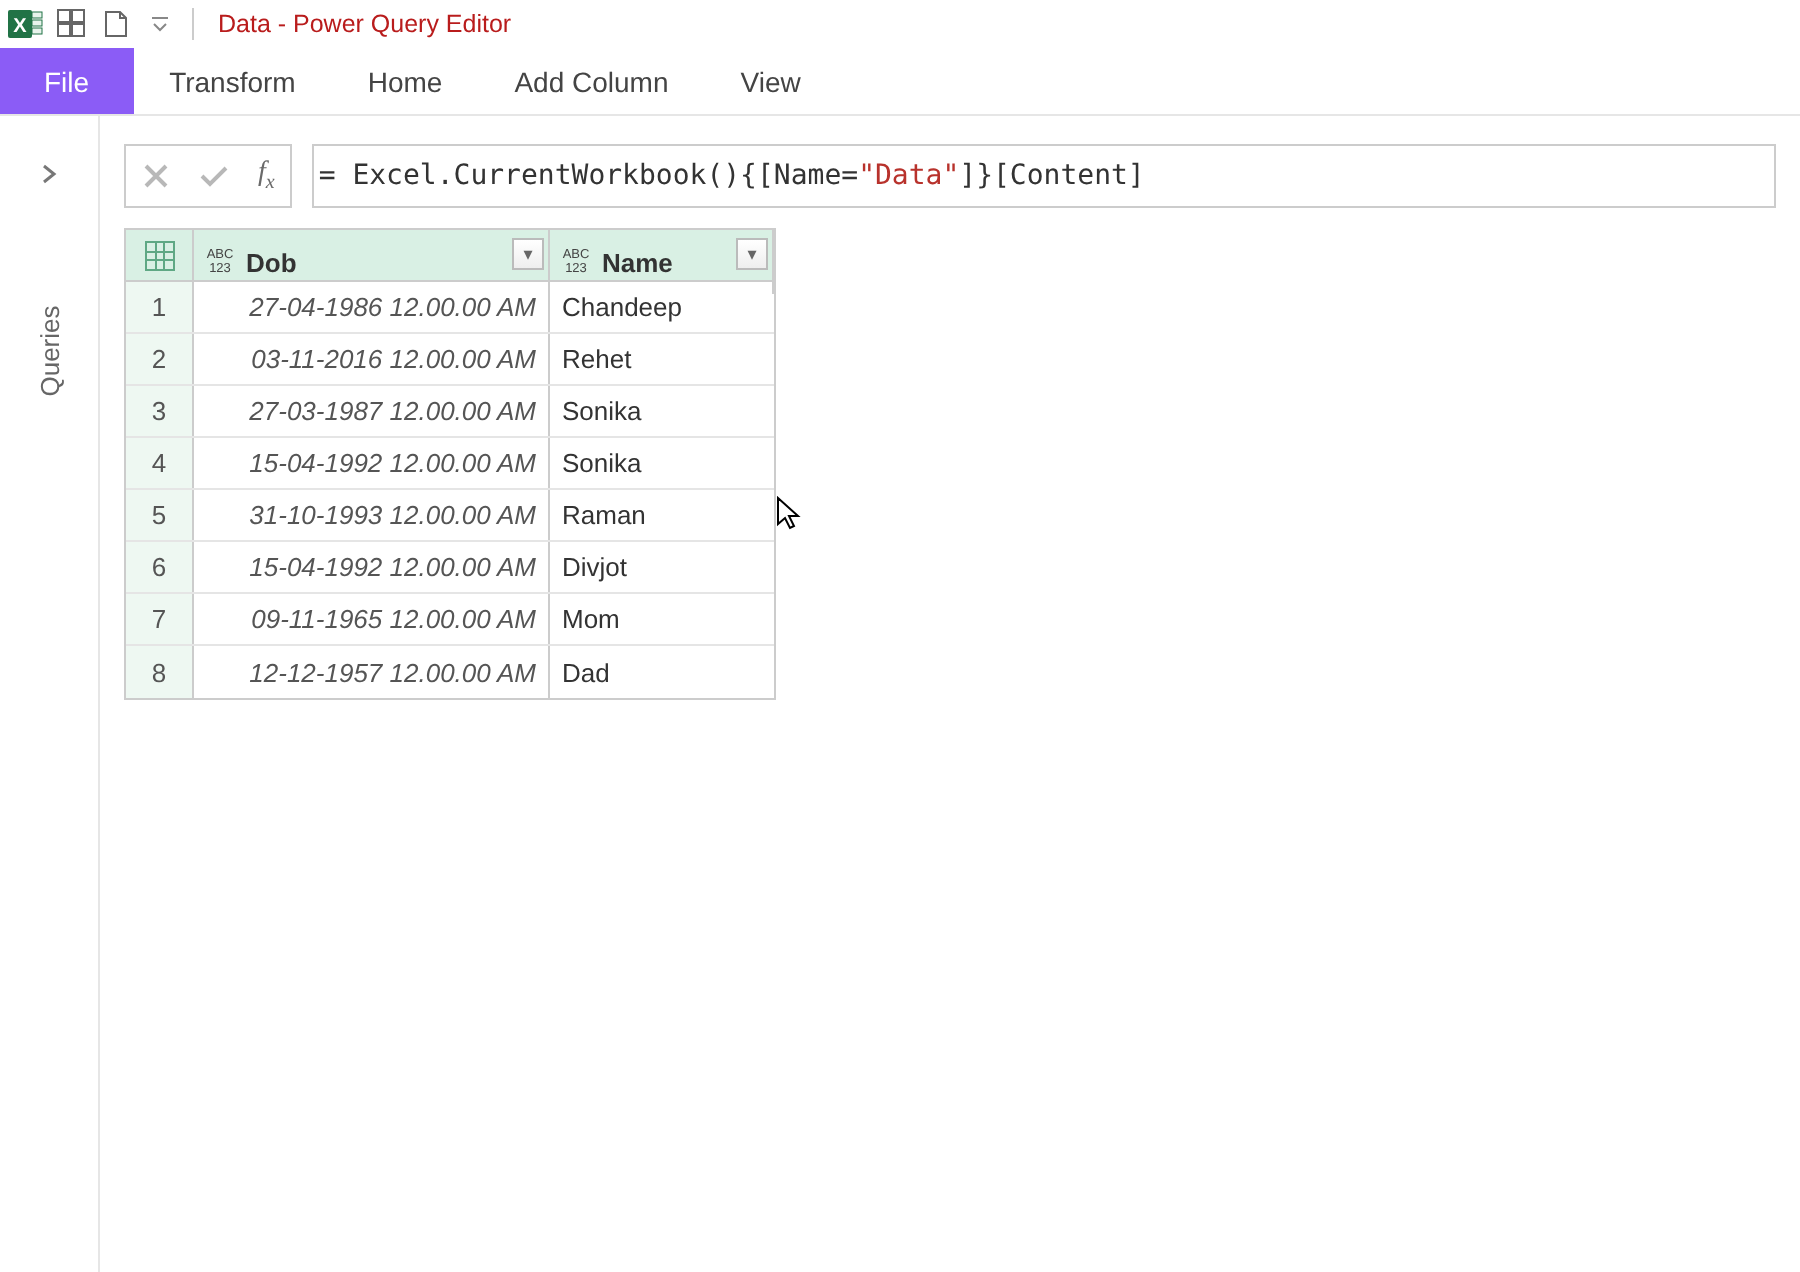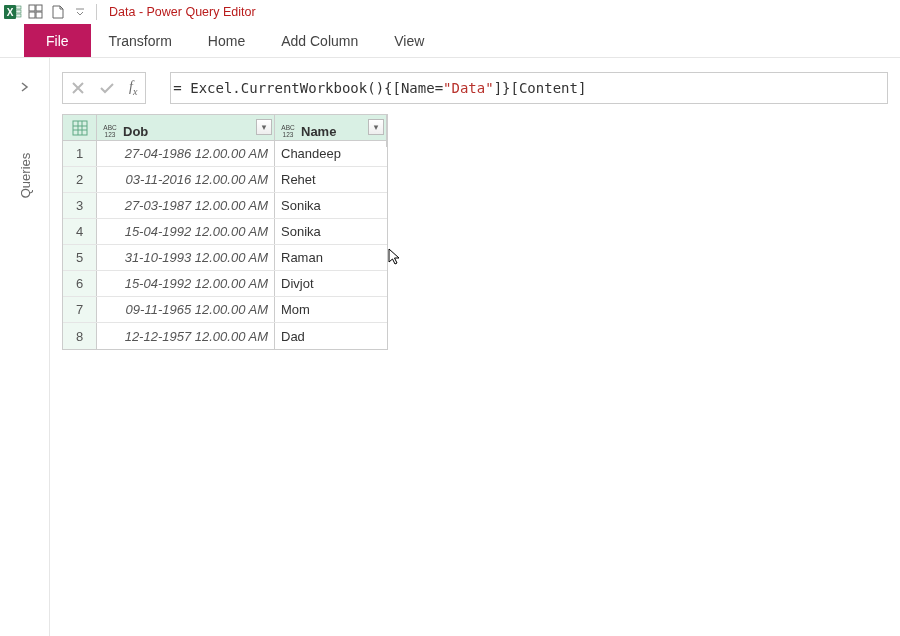--- a/index.html
+++ b/index.html
@@ -4,27 +4,27 @@
 <style>
   * { box-sizing: border-box; }
   html, body { margin: 0; padding: 0; font-family: "Segoe UI", Arial, sans-serif; font-size: 13px; color: #333; background: #fff; width: 900px; height: 636px; overflow: hidden; }
   .titlebar { height: 24px; display: flex; align-items: center; background: #fff; padding: 0 4px; gap: 6px; }
   .titlebar .excel-ico { display: inline-flex; align-items: center; justify-content: center; width: 18px; height: 18px; }
   .titlebar .qat-ico { width: 16px; height: 16px; display: inline-flex; align-items: center; justify-content: center; }
   .titlebar .sep { width: 1px; height: 16px; background: #ccc; margin: 0 2px; }
   .titlebar .title { font-size: 12.5px; color: #b91c1c; margin-left: 4px; }
   .ribbon { height: 34px; display: flex; align-items: stretch; border-bottom: 1px solid #e6e6e6; }
   .ribbon .tab { padding: 0 18px; display: flex; align-items: center; font-size: 14px; color: #444; cursor: default; }
-  .ribbon .tab.file { background: #be185d; color: #fff; padding: 0 22px; margin-left: 24px; }
+  .ribbon .tab.file { background: #8b5cf6; color: #fff; padding: 0 22px; }
   .workarea { position: absolute; top: 58px; left: 0; right: 0; bottom: 0; display: flex; }
   .sidebar { width: 50px; border-right: 1px solid #e6e6e6; position: relative; }
   .sidebar .expand { position: absolute; top: 22px; left: 50%; transform: translateX(-50%); color: #666; }
   .sidebar .vlabel { position: absolute; top: 110px; left: 50%; transform: translateX(-50%) rotate(-90deg); transform-origin: center; color: #666; font-size: 13px; }
   .main { flex: 1; padding: 14px 12px; overflow: hidden; }
-  .formula-row { display: flex; gap: 24px; align-items: stretch; margin-bottom: 10px; }
+  .formula-row { display: flex; gap: 10px; align-items: stretch; margin-bottom: 10px; }
   .fx-box { border: 1px solid #ccc; height: 32px; display: flex; align-items: center; padding: 0 8px; gap: 14px; background: #fff; }
   .fx-box .ic { color: #b0b0b0; display: inline-flex; align-items: center; justify-content: center; }
   .fx-box .fx { font-style: italic; font-family: "Segoe UI", serif; color: #6a6a6a; font-size: 14px; }
   .formula-input { flex: 1; border: 1px solid #ccc; height: 32px; display: flex; align-items: center; padding: 0 2px; font-family: Consolas, monospace; font-size: 14px; }
   .formula-input .kw { color: #b8322c; }
   .grid { border: 1px solid #ccc; display: inline-block; }
   .hdr-row { display: flex; background: #d9f0e4; border-bottom: 1px solid #ccc; height: 26px; }
   .rownum-hdr { width: 34px; border-right: 1px solid #ccc; display: flex; align-items: center; justify-content: center; }
   .col-hdr { border-right: 1px solid #ccc; display: flex; align-items: center; position: relative; padding: 16px 4px; }
   .col-hdr .type-ico { font-size: 6.5px; line-height: 7px; color: #444; text-align: center; width: 18px; margin-right: 4px; }

